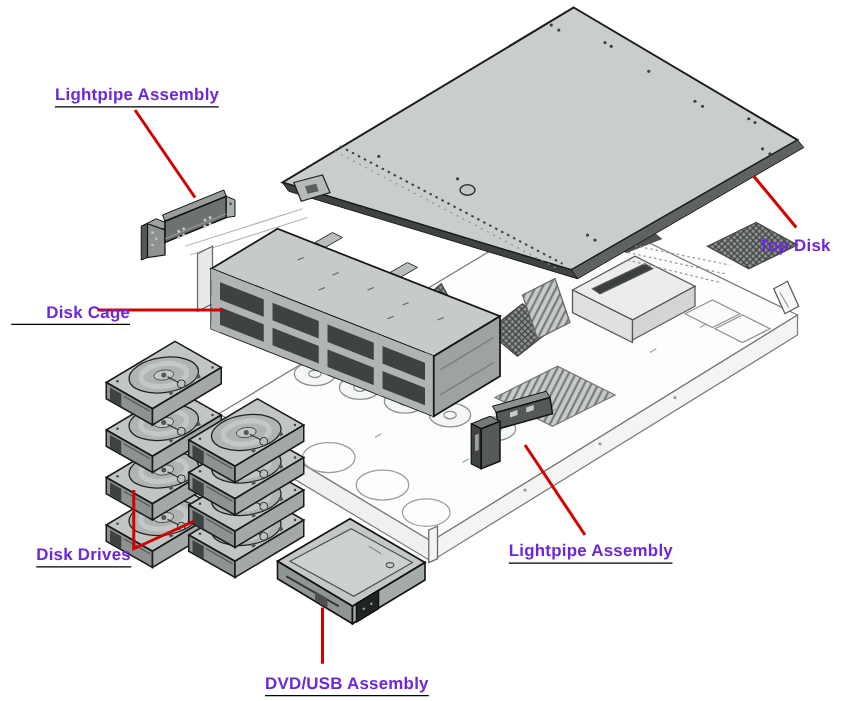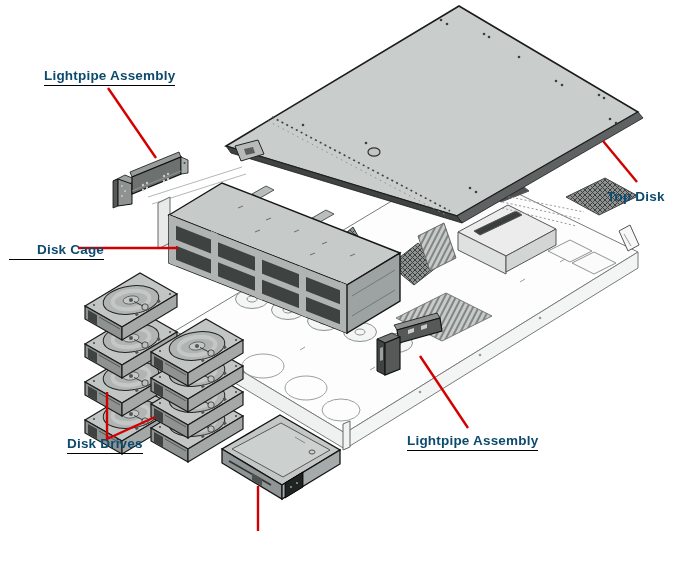--- a/index.html
+++ b/index.html
@@ -3,21 +3,21 @@
 <meta charset="utf-8">
 <style>
   html,body{margin:0;padding:0;background:#fff;}
   .stage{
     position:relative;width:684px;height:561px;background:#fff;overflow:hidden;
     font-family:"Liberation Sans",sans-serif;
   }
   .stage svg{position:absolute;left:0;top:0;}
   .part-label{
     position:absolute;font-weight:bold;font-size:13.5px;line-height:1.15;
-    color:#0c4a6e;white-space:nowrap;letter-spacing:0.2px;
+    color:#6d28d9;white-space:nowrap;letter-spacing:0.2px;
   }
   .part-label.u{border-bottom:1.8px solid #000;padding-bottom:1px;}
 </style>
 </head>
 <body>
 
 <div class="stage">
 <svg width="684" height="561" viewBox="0 0 684 561">
   <defs>
     <pattern id="fins" width="5" height="5" patternUnits="userSpaceOnUse" patternTransform="rotate(27)">
@@ -249,15 +249,16 @@
     <line stroke="#d40000" x1="78" y1="248" x2="178" y2="248"></line>
     <polyline stroke="#d40000" points="107,392 107,439 155,417"></polyline>
     <line stroke="#d40000" x1="420" y1="356" x2="468" y2="428"></line>
     <line stroke="#d40000" x1="258" y1="486" x2="258" y2="531"></line>
   </g>
 </svg>
 
 <div class="part-label u" style="left:44px;top:68px;">Lightpipe Assembly</div>
 <div class="part-label" style="left:607px;top:189px;">Top Disk</div>
 <div class="part-label u" style="left:9px;top:242px;padding-left:28px;">Disk Cage</div>
-<div class="part-label u" style="left:29px;top:436px;margin-left:38px;">Disk Drives</div>
+<div class="part-label u" style="left:29px;top:436px;">Disk Drives</div>
 <div class="part-label u" style="left:407px;top:433px;">Lightpipe Assembly</div>
+<div class="part-label u" style="left:212px;top:539px;">DVD/USB Assembly</div>
 </div>
 
 </body></html>

